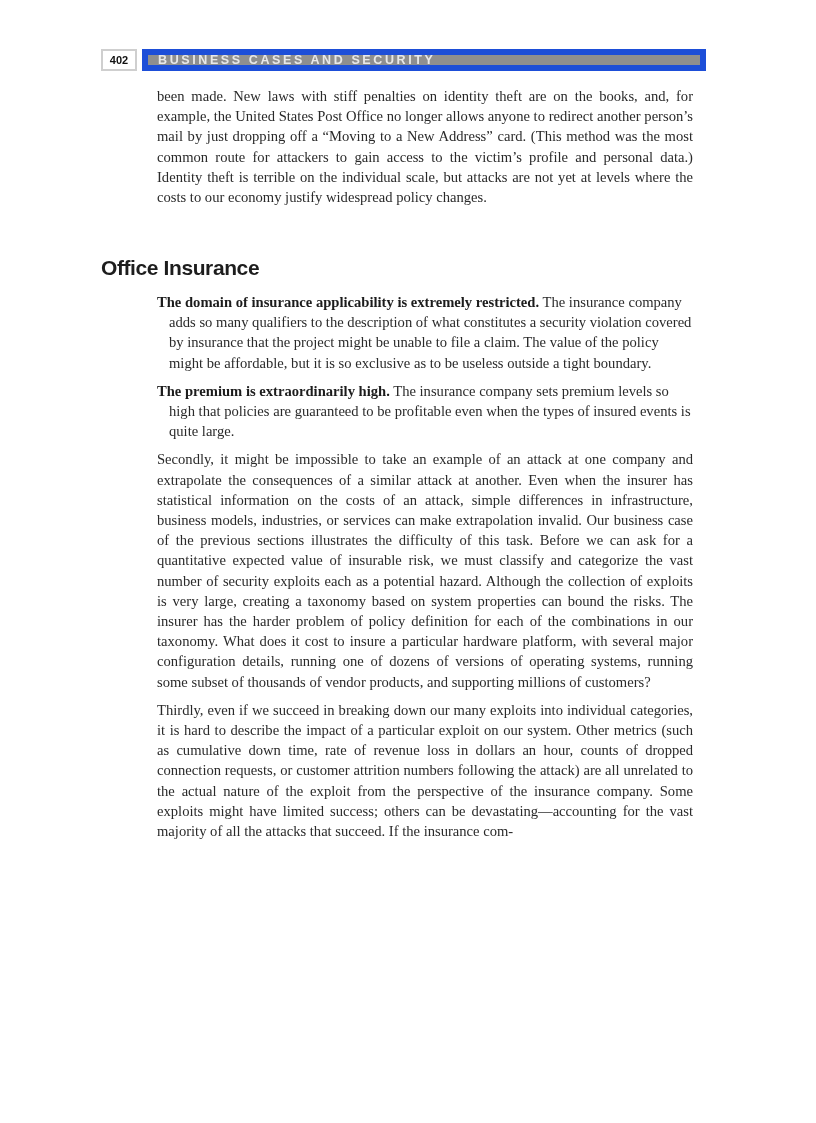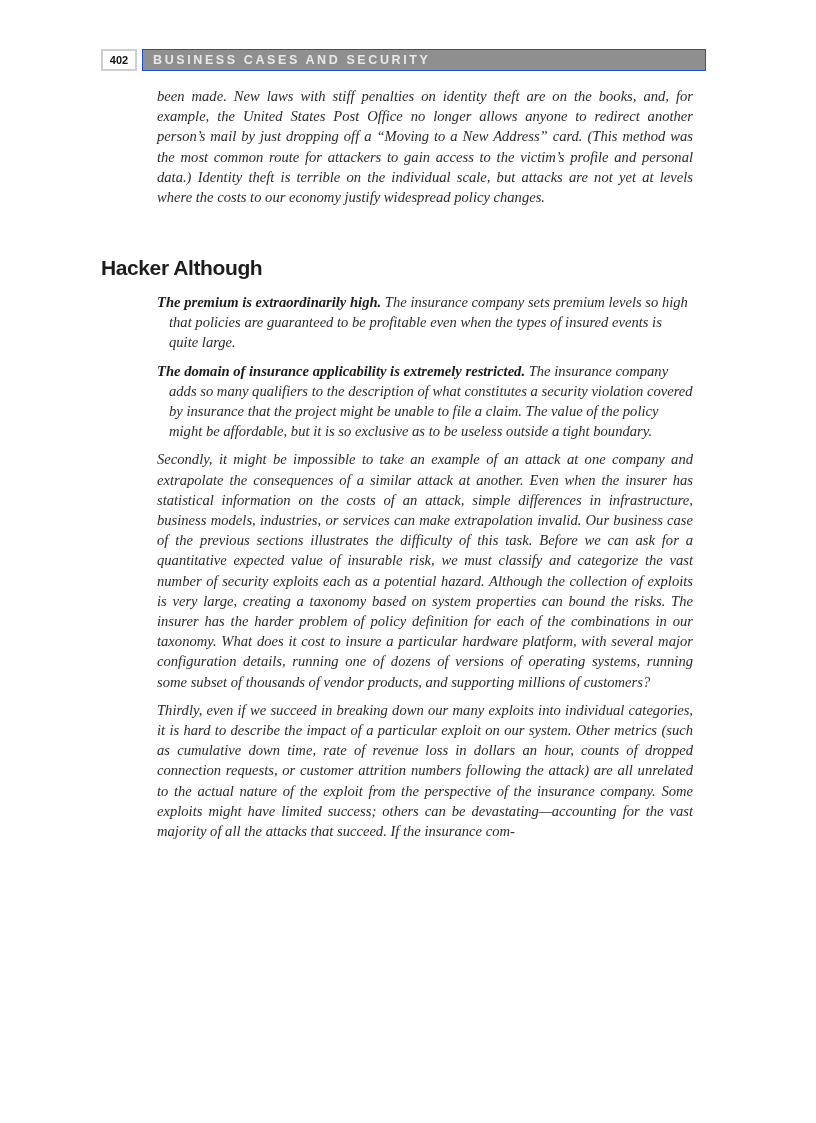--- a/index.html
+++ b/index.html
@@ -44,21 +44,21 @@
       font-size: 11px;
       color: #111;
     }
     .chapter-bar {
       position: absolute;
       left: 41px;
       top: 0;
       right: 0;
       height: 22px;
       background: #8f8f8f;
-      border: 1px solid #1d4ed8;
+      border: 6px solid #1d4ed8;
       box-sizing: border-box;
       display: flex;
       align-items: center;
       padding-left: 10px;
     }
     .chapter-title {
       font-family: "Liberation Sans", sans-serif;
       font-weight: bold;
       font-size: 12.5px;
       letter-spacing: 2.6px;
@@ -69,21 +69,20 @@
       left: 157px;
       width: 544px;
       font-size: 13.6px;
       line-height: 20.2px;
       text-align: justify;
       font-family: "Liberation Serif", serif;
       font-size: 14.6px;
     }
     .body-text p {
       margin: 0 8px 8px 0;
-      font-style: italic;
     }
     .section-heading {
       position: absolute;
       left: 101px;
       top: 256px;
       margin: 0;
       font-family: "Liberation Sans", sans-serif;
       font-weight: bold;
       font-size: 21px;
       letter-spacing: -0.4px;
@@ -109,26 +108,26 @@
   </div>
   <div class="chapter-bar">
     <span class="chapter-title">BUSINESS CASES AND SECURITY</span>
   </div>
 </header>
 
 <div class="body-text" style="top: 86px;">
   <p>been made. New laws with stiff penalties on identity theft are on the books, and, for example, the United States Post Office no longer allows anyone to redirect another person’s mail by just dropping off a “Moving to a New Address” card. (This method was the most common route for attackers to gain access to the victim’s profile and personal data.) Identity theft is terrible on the individual scale, but attacks are not yet at levels where the costs to our economy justify widespread policy changes.</p>
 </div>
 
-<h2 class="section-heading">Hacker Although</h2>
+<h2 class="section-heading">Office Insurance</h2>
 
 <div class="body-text" style="top: 292px;">
 
   <p class="scenario">
-    <span class="lead">The premium is extraordinarily high.</span><span> The insurance company sets premium levels so high that policies are guaranteed to be profitable even when the types of insured events is quite large.</span>
+    <span class="lead">The domain of insurance applicability is extremely restricted.</span><span> The insurance company adds so many qualifiers to the description of what constitutes a security violation covered by insurance that the project might be unable to file a claim. The value of the policy might be affordable, but it is so exclusive as to be useless outside a tight boundary.</span>
   </p>
   <p class="scenario">
-    <span class="lead">The domain of insurance applicability is extremely restricted.</span><span> The insurance company adds so many qualifiers to the description of what constitutes a security violation covered by insurance that the project might be unable to file a claim. The value of the policy might be affordable, but it is so exclusive as to be useless outside a tight boundary.</span>
+    <span class="lead">The premium is extraordinarily high.</span><span> The insurance company sets premium levels so high that policies are guaranteed to be profitable even when the types of insured events is quite large.</span>
   </p>
 
   <p>Secondly, it might be impossible to take an example of an attack at one company and extrapolate the consequences of a similar attack at another. Even when the insurer has statistical information on the costs of an attack, simple differences in infrastructure, business models, industries, or services can make extrapolation invalid. Our business case of the previous sections illustrates the difficulty of this task. Before we can ask for a quantitative expected value of insurable risk, we must classify and categorize the vast number of security exploits each as a potential hazard. Although the collection of exploits is very large, creating a taxonomy based on system properties can bound the risks. The insurer has the harder problem of policy definition for each of the combinations in our taxonomy. What does it cost to insure a particular hardware platform, with several major configuration details, running one of dozens of versions of operating systems, running some subset of thousands of vendor products, and supporting millions of customers?</p>
   <p>Thirdly, even if we succeed in breaking down our many exploits into individual categories, it is hard to describe the impact of a particular exploit on our system. Other metrics (such as cumulative down time, rate of revenue loss in dollars an hour, counts of dropped connection requests, or customer attrition numbers following the attack) are all unrelated to the actual nature of the exploit from the perspective of the insurance company. Some exploits might have limited success; others can be devastating—accounting for the vast majority of all the attacks that succeed. If the insurance com-</p>
 </div>
 
 </body></html>

